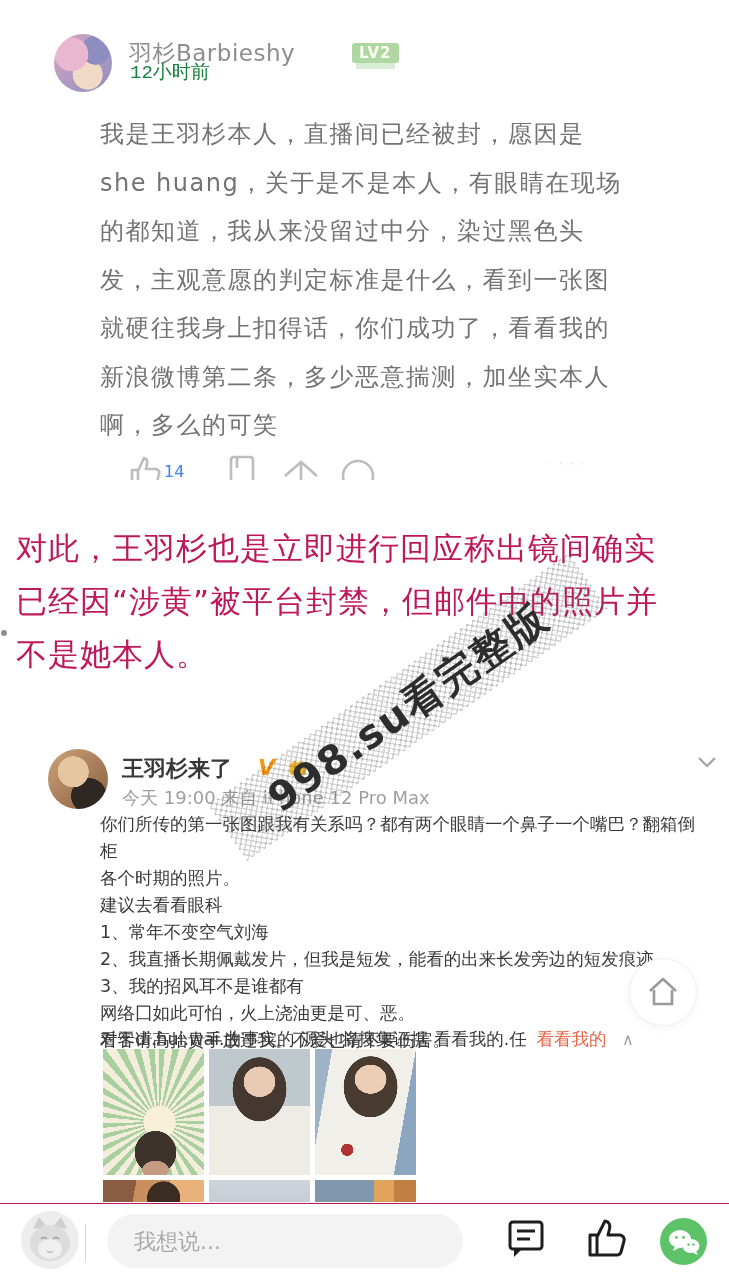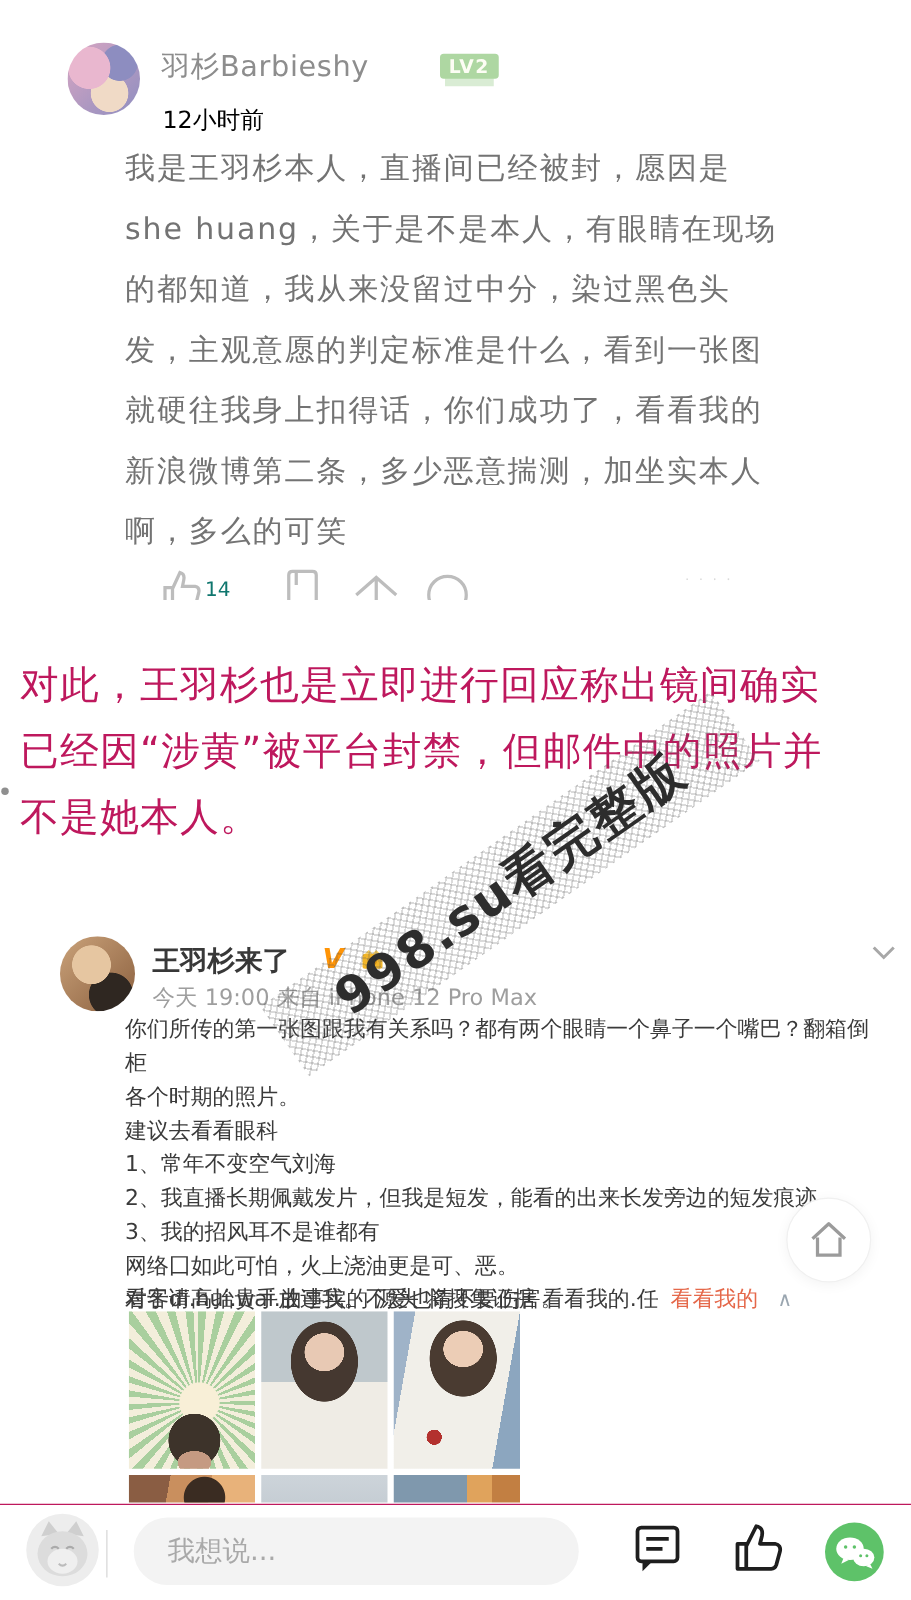--- a/index.html
+++ b/index.html
@@ -11,26 +11,26 @@
   .cmt-avatar { position:absolute; left:54px; top:27px; width:58px; height:58px; border-radius:50%;
     background:
       radial-gradient(circle at 30% 35%, #e9b7cf 0 30%, transparent 31%),
       radial-gradient(circle at 72% 28%, #8d8dc0 0 24%, transparent 25%),
       radial-gradient(circle at 58% 70%, #f0dac6 0 28%, transparent 29%),
       linear-gradient(135deg,#d9a6c2,#8e8ec0); }
   .cmt-name { position:absolute; left:129px; top:31px; font-size:23px; color:#8d8d8d; letter-spacing:.5px; }
   .lv-badge { position:absolute; left:352px; top:36px; background:#aed7a2; color:#fdfdf4; font-size:15px;
     font-weight:bold; padding:1px 7px; border-radius:3px; letter-spacing:1px;
     box-shadow:0 10px 0 -4px #d9ecd4;text-align:center; }
-  .cmt-time { position:absolute; left:130px; top:76px; font-size:19px; color:#000000; }
+  .cmt-time { position:absolute; left:130px; top:52px; font-size:19px; color:#15803d;font-family:Liberation Mono, monospace; }
   .cmt-body { position:absolute; left:100px; top:103px; width:600px; font-size:24px; line-height:48.5px;
     color:#737373; letter-spacing:1.5px; white-space:pre-line; }
   .cmt-actions { position:absolute; left:100px; top:447px; width:560px; height:26px; overflow:hidden; }
   .cmt-actions svg { position:absolute; top:0; }
-  .cmt-like-count { position:absolute; left:64px; top:8px; font-size:16px; color:#0f766e; }
+  .cmt-like-count { position:absolute; left:64px; top:8px; font-size:16px; color:#3b82f6; }
   .faint-marks { position:absolute; left:548px; top:450px; font-size:11px; color:#dadada; letter-spacing:2px; }
 
   
   .article { position:absolute; left:16px; top:515px; width:705px; font-size:31px; line-height:53px;
     color:#be185d; letter-spacing:1px; white-space:pre-line; }
   .side-dot { position:absolute; left:1px; top:623px; width:6px; height:6px; border-radius:50%; background:#8f8f8f; }
 
   
   .watermark { position:absolute; left:188px; top:666px; width:440px; height:68px; z-index:6;
     transform:rotate(-35deg); display:flex; align-items:center; justify-content:center;

